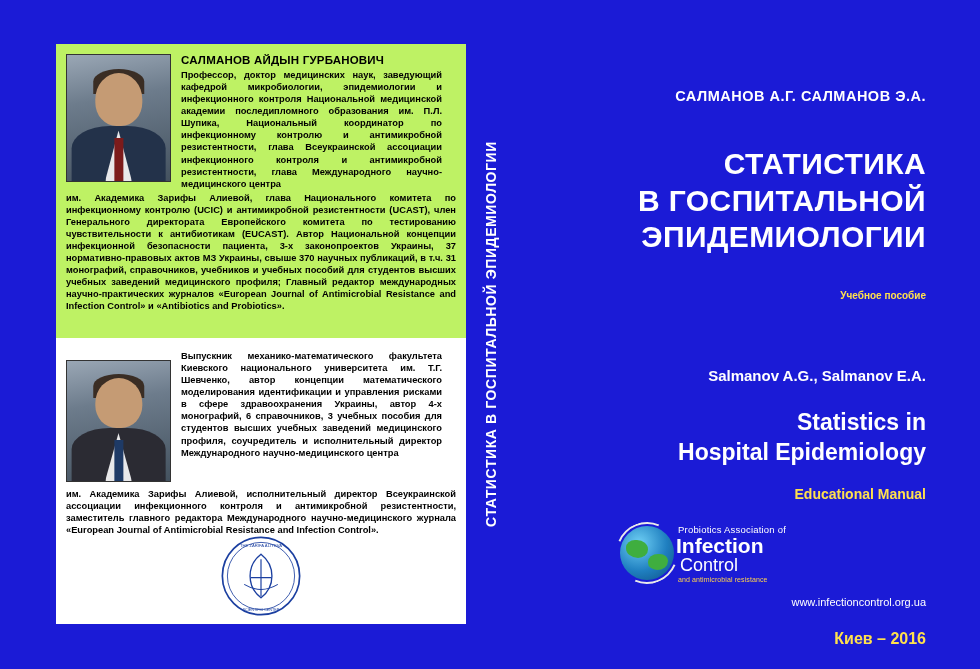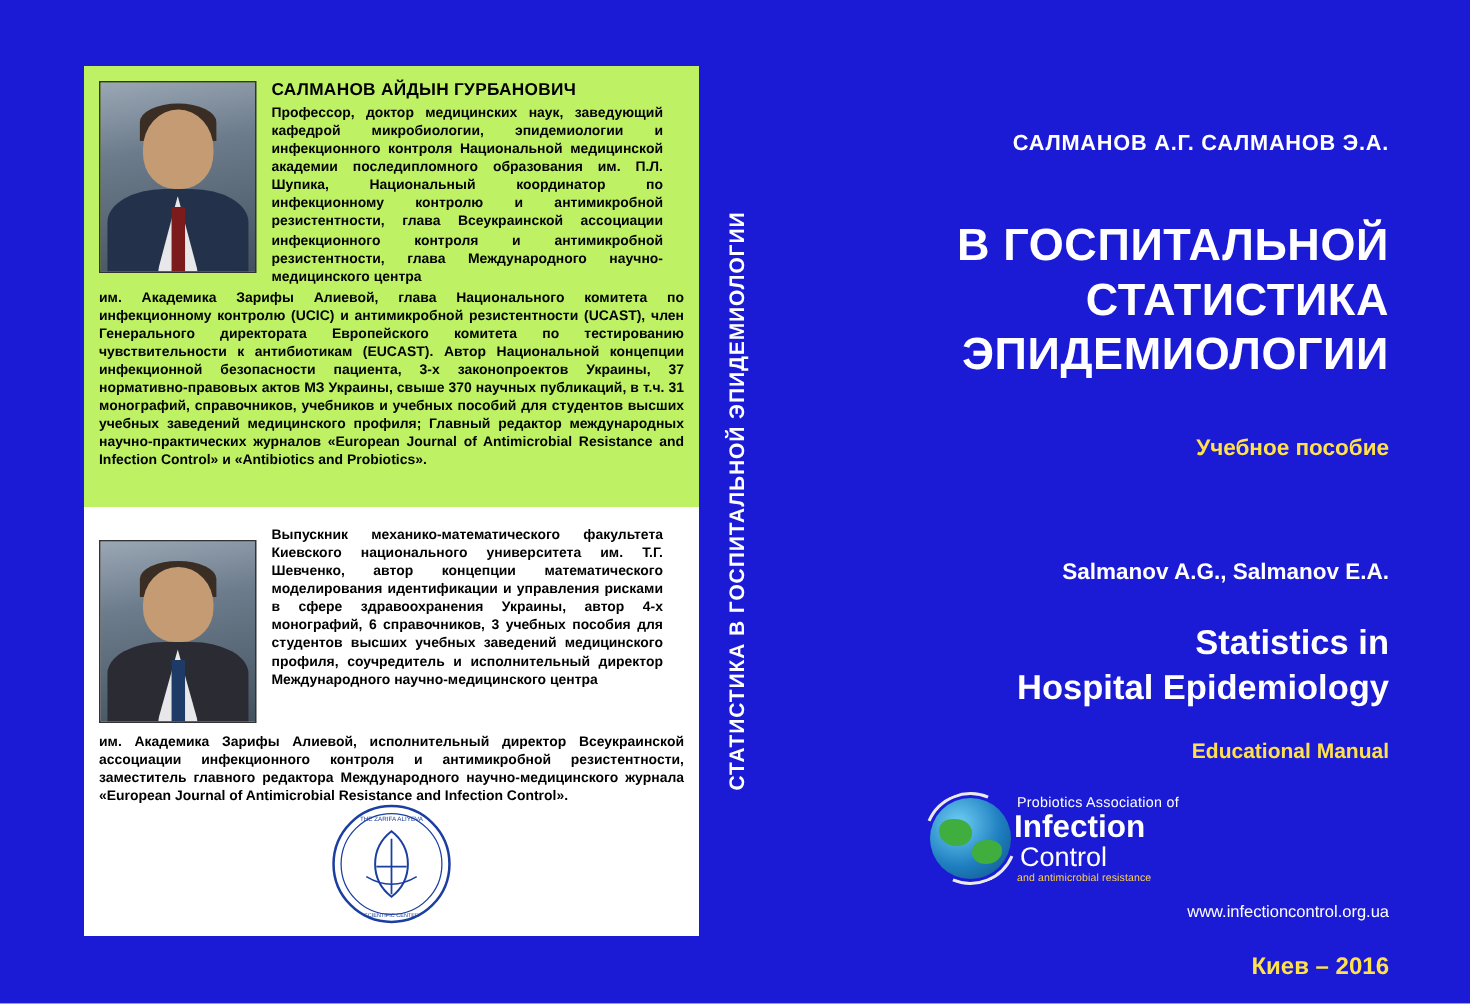--- a/index.html
+++ b/index.html
@@ -159,21 +159,21 @@
   }
   .fc-title {
     margin-top: 42px;
     font-size: 30px;
     font-weight: bold;
     line-height: 1.22;
     letter-spacing: .4px;
   }
   .fc-sub {
     margin-top: 34px;
-    font-size: 15px;
+    font-size: 10px;
     font-weight: bold;
     color: #ffe14d;
   }
   .fc-authors-en {
     margin-top: 66px;
     font-size: 15px;
     font-weight: bold;
   }
   .fc-title-en {
     margin-top: 24px;
@@ -321,22 +321,22 @@
   </div>
 
   <div class="spine">
     <div class="spine-text">СТАТИСТИКА В ГОСПИТАЛЬНОЙ ЭПИДЕМИОЛОГИИ</div>
   </div>
 
   <div class="front-cover">
     <div class="fc-authors">САЛМАНОВ А.Г. САЛМАНОВ Э.А.</div>
 
     <div class="fc-title">
+      <div>СТАТИСТИКА</div>
       <div>В ГОСПИТАЛЬНОЙ</div>
-      <div>СТАТИСТИКА</div>
       <div>ЭПИДЕМИОЛОГИИ</div>
     </div>
 
     <div class="fc-sub">Учебное пособие</div>
 
     <div class="fc-authors-en">Salmanov A.G., Salmanov E.A.</div>
 
     <div class="fc-title-en">
       <div>Statistics in</div>
       <div>Hospital Epidemiology</div>

